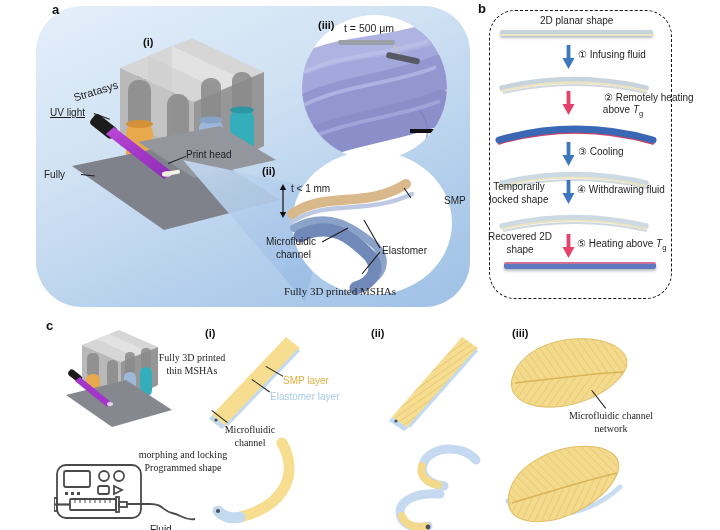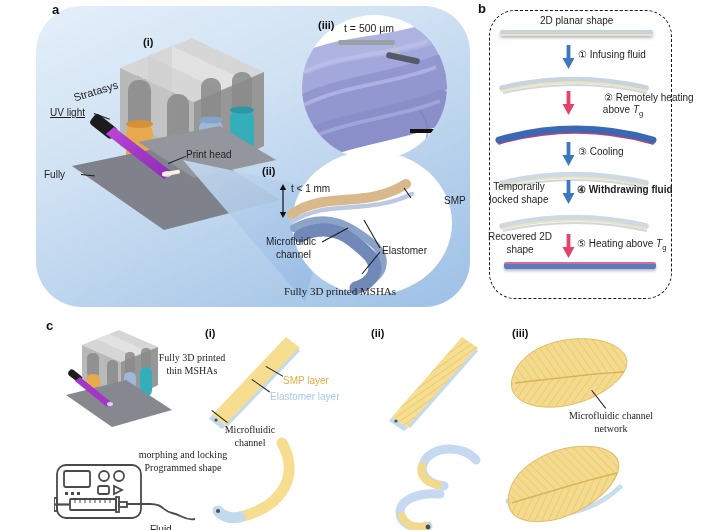--- a/index.html
+++ b/index.html
@@ -186,21 +186,21 @@
   </svg>
 
   <div class="stage" style="left:486px;top:181px;width:66px;">
     <div>Temporarily</div>
     <div>locked shape</div>
   </div>
   <svg class="arr" style="left:562px;top:180px;" viewBox="0 0 13 24">
     <rect x="4.6" y="0" width="3.8" height="14" fill="#3b78bd"></rect>
       <polygon points="0.5,13 12.5,13 6.5,24" fill="#3b78bd"></polygon>
     </svg>
-  <div class="steplbl" style="left:577px;top:184px;font-weight:bold;"><span>④</span> <span>Withdrawing fluid</span></div>
+  <div class="steplbl" style="left:577px;top:184px;"><span>④</span> <span>Withdrawing fluid</span></div>
 
   <svg class="abs" style="left:494px;top:206px;" width="162" height="27" viewBox="0 0 162 27">
     <path d="M9,25 Q81,9 153,25" stroke="#aab6c2" stroke-width="2" fill="none" opacity="0.55"></path>
     <path d="M8,20 Q80,3 152,20" stroke="#cdd9e3" stroke-width="5.5" fill="none" stroke-linecap="round"></path>
     <path d="M8,23 Q80,6 152,23" stroke="#eae4c2" stroke-width="2" fill="none" stroke-linecap="round"></path>
   </svg>
 
   <div class="stage" style="left:484px;top:231px;width:72px;">
     <div>Recovered 2D</div>
     <div>shape</div>

